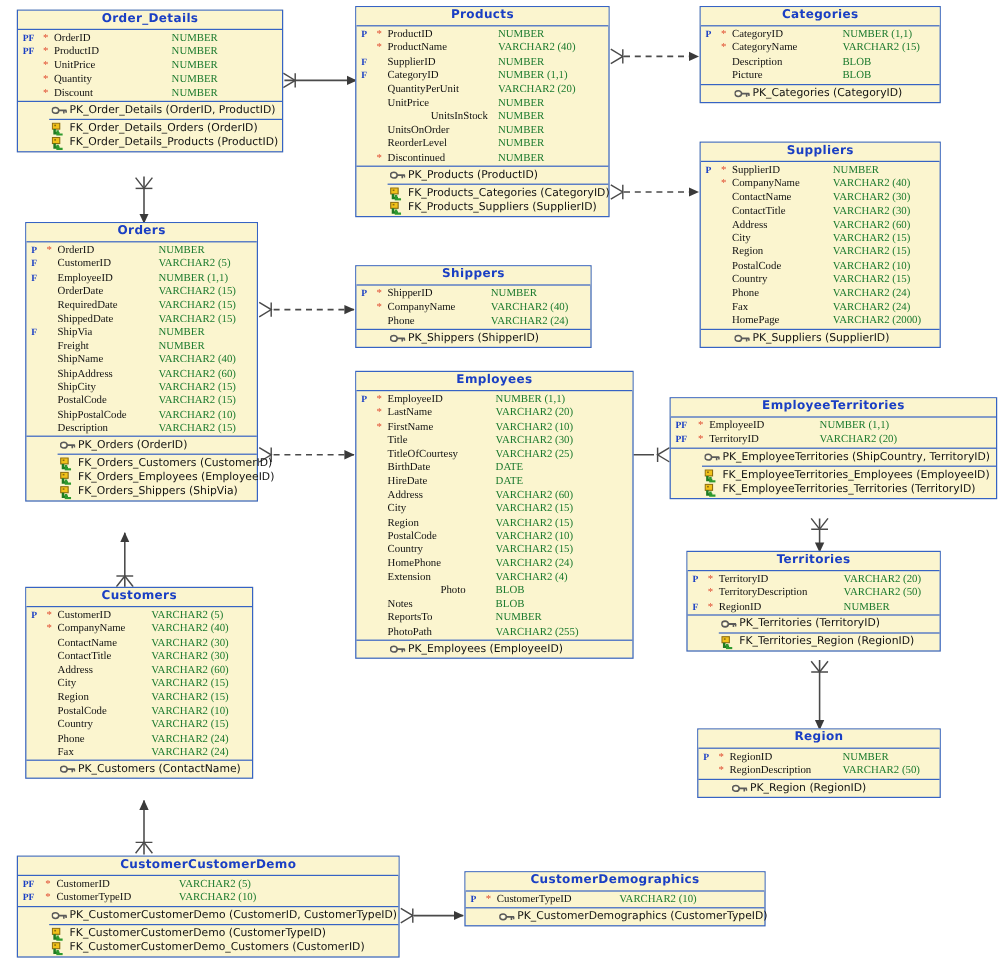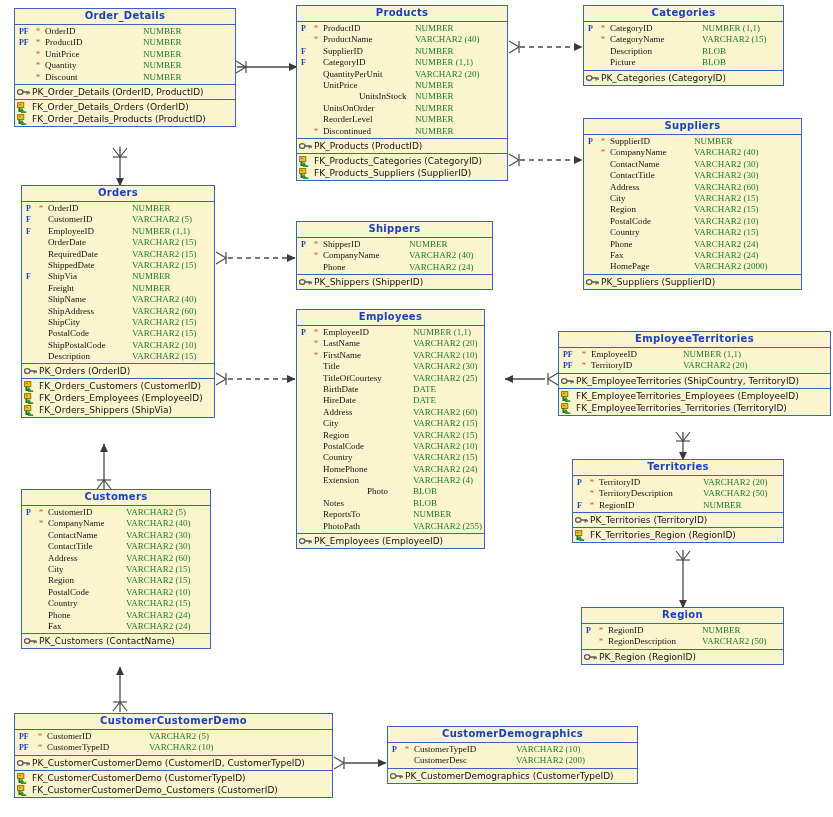--- a/index.html
+++ b/index.html
@@ -20,21 +20,21 @@
   .req{width:7px;flex:0 0 7px;color:#e04a2f;font-size:9px;text-align:center;}
   .nm{flex:0 0 auto;color:#111;}
   .ty{color:#1b7a2e;position:absolute;}
   .attrrow{position:relative;display:block;height:11.4px;line-height:11.4px;
            font-size:9px;white-space:nowrap;}
   .attrrow .k{position:absolute;left:2px;top:0;width:14px;color:#1a3fc4;font-weight:bold;font-size:8px;}
   .attrrow .req{position:absolute;top:0;width:6px;text-align:center;color:#e04a2f;}
   .attrrow .nm{position:absolute;top:0;color:#111;}
   .attrrow .ty{position:absolute;top:0;color:#1b7a2e;}
 
-  .keysec{border-bottom:1px solid #3663c4;padding:1px 0;}
+  .keysec{border-bottom:1px solid #3663c4;padding:1px 0;margin-left:26px;}
   .keysec:last-child{border-bottom:none;}
   .keyrow{display:flex;align-items:center;height:12px;line-height:12px;
           font-size:9px;color:#111;white-space:nowrap;padding-left:2px;}
   .kico{flex:0 0 13px;height:10px;margin-right:2px;position:relative;}
 </style>
 </head>
 <body>
 
 <div id="canvas">
 
@@ -309,21 +309,21 @@
               <ellipse cx="3.2" cy="5" rx="2.8" ry="2.4" fill="none" stroke="#5a5a5a" stroke-width="1.3"></ellipse>
               <ellipse cx="3.2" cy="5" rx="1.0" ry="0.8" fill="#ffffff" stroke="none"></ellipse>
               <path d="M5.8,5 L12.4,5" stroke="#5a5a5a" stroke-width="1.5"></path>
               <path d="M10.2,5 L10.2,7.6" stroke="#5a5a5a" stroke-width="1.3"></path>
               <path d="M12.1,5 L12.1,7.0" stroke="#5a5a5a" stroke-width="1.3"></path>
             </svg></span>
           <span>PK_Categories (CategoryID)</span>
         </div>
       </div>
     </div>
-    <div class="entity" style="left: 583px; top: 118px; width: 219px;">
+    <div class="entity" style="left: 583px; top: 118px; width: 201px;">
       <div class="ent-title">Suppliers</div>
       <div class="attrs">
         <div class="attrrow">
           <span class="k">P</span>
           <span class="req" style="left: 16px;">*</span>
           <span class="nm" style="left: 26px;">SupplierID</span>
           <span class="ty" style="left: 110px;">NUMBER</span>
         </div>
         <div class="attrrow">
           <span class="k"></span>
@@ -539,21 +539,21 @@
               <ellipse cx="3.2" cy="5" rx="2.8" ry="2.4" fill="none" stroke="#5a5a5a" stroke-width="1.3"></ellipse>
               <ellipse cx="3.2" cy="5" rx="1.0" ry="0.8" fill="#ffffff" stroke="none"></ellipse>
               <path d="M5.8,5 L12.4,5" stroke="#5a5a5a" stroke-width="1.5"></path>
               <path d="M10.2,5 L10.2,7.6" stroke="#5a5a5a" stroke-width="1.3"></path>
               <path d="M12.1,5 L12.1,7.0" stroke="#5a5a5a" stroke-width="1.3"></path>
             </svg></span>
           <span>PK_Shippers (ShipperID)</span>
         </div>
       </div>
     </div>
-    <div class="entity" style="left: 296px; top: 309px; width: 189px;">
+    <div class="entity" style="left: 296px; top: 309px; width: 232px;">
       <div class="ent-title">Employees</div>
       <div class="attrs">
         <div class="attrrow">
           <span class="k">P</span>
           <span class="req" style="left: 16px;">*</span>
           <span class="nm" style="left: 26px;">EmployeeID</span>
           <span class="ty" style="left: 116px;">NUMBER (1,1)</span>
         </div>
         <div class="attrrow">
           <span class="k"></span>
@@ -905,25 +905,20 @@
     </div>
     <div class="entity" style="left: 387px; top: 726px; width: 251px;">
       <div class="ent-title">CustomerDemographics</div>
       <div class="attrs">
         <div class="attrrow">
           <span class="k">P</span>
           <span class="req" style="left: 16px;">*</span>
           <span class="nm" style="left: 26px;">CustomerTypeID</span>
           <span class="ty" style="left: 128px;">VARCHAR2 (10)</span>
         </div>
-        <div class="attrrow">
-          <span class="k"></span>
-          <span class="nm" style="left: 26px;">CustomerDesc</span>
-          <span class="ty" style="left: 128px;">VARCHAR2 (200)</span>
-        </div>
       </div>
       <div class="keysec">
         <div class="keyrow">
           <span class="kico"><svg width="13" height="10" viewBox="0 0 13 10">
               <ellipse cx="3.2" cy="5" rx="2.8" ry="2.4" fill="none" stroke="#5a5a5a" stroke-width="1.3"></ellipse>
               <ellipse cx="3.2" cy="5" rx="1.0" ry="0.8" fill="#ffffff" stroke="none"></ellipse>
               <path d="M5.8,5 L12.4,5" stroke="#5a5a5a" stroke-width="1.5"></path>
               <path d="M10.2,5 L10.2,7.6" stroke="#5a5a5a" stroke-width="1.3"></path>
               <path d="M12.1,5 L12.1,7.0" stroke="#5a5a5a" stroke-width="1.3"></path>
             </svg></span>

